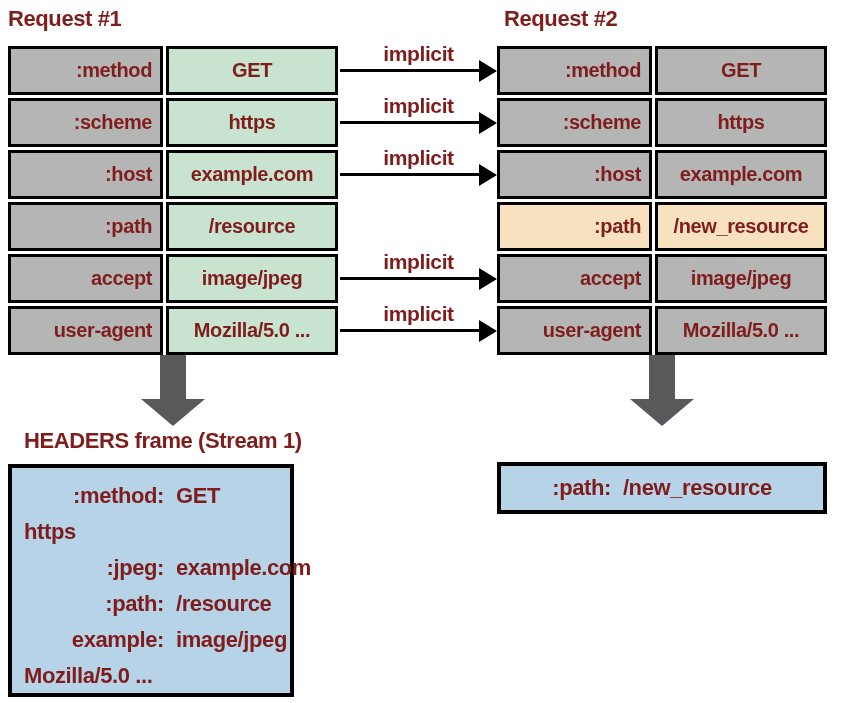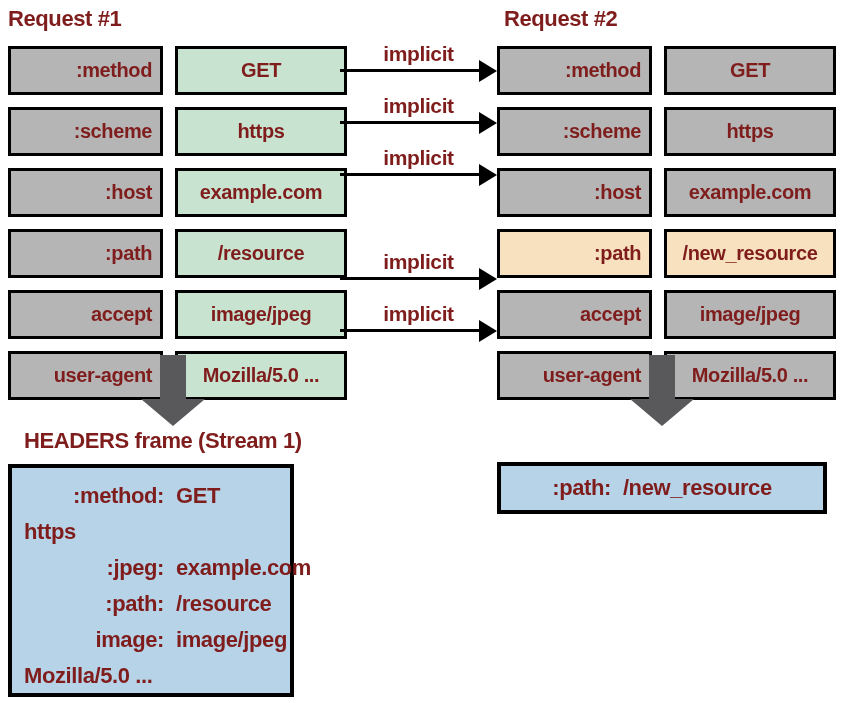--- a/index.html
+++ b/index.html
@@ -6,21 +6,21 @@
   #canvas{
     position:relative;width:843px;height:703px;background:#fff;overflow:hidden;
     font-family:"Liberation Sans",sans-serif;color:#7f1d1d;letter-spacing:-0.4px;
   }
   .title{
     position:absolute;font-size:22px;font-weight:600;white-space:nowrap;
   }
   
   .hdr-table{
     position:absolute;display:grid;grid-template-columns:155px 172px;
-    grid-auto-rows:49px;gap:12px;
+    grid-auto-rows:49px;gap:3px;
   }
   .cell{
     border:3px solid #000;box-sizing:border-box;display:flex;align-items:center;
     font-size:20px;font-weight:600;white-space:nowrap;overflow:hidden;
   }
   .cell.key{justify-content:flex-end;padding-right:8px;background:var(--gray);}
   .cell.val{justify-content:center;background:var(--gray);}
   .t1 .cell.val{background:var(--green);}
   .cell.hl{background:var(--orange) !important;}
   
@@ -129,21 +129,21 @@
     </div>
     <div class="frame-line">
       <span class="fkey">:jpeg:</span>
       <span class="fval">example.com</span>
     </div>
     <div class="frame-line">
       <span class="fkey">:path:</span>
       <span class="fval">/resource</span>
     </div>
     <div class="frame-line">
-      <span class="fkey">image:</span>
+      <span class="fkey">example:</span>
       <span class="fval">image/jpeg</span>
     </div>
     <div class="frame-line">
       <span class="fval">Mozilla/5.0 ...</span>
     </div>
   </div>
 
   <div class="frame-box" id="stream3-box">
     <div class="frame-line">
       <span class="fkey">:path:</span>

